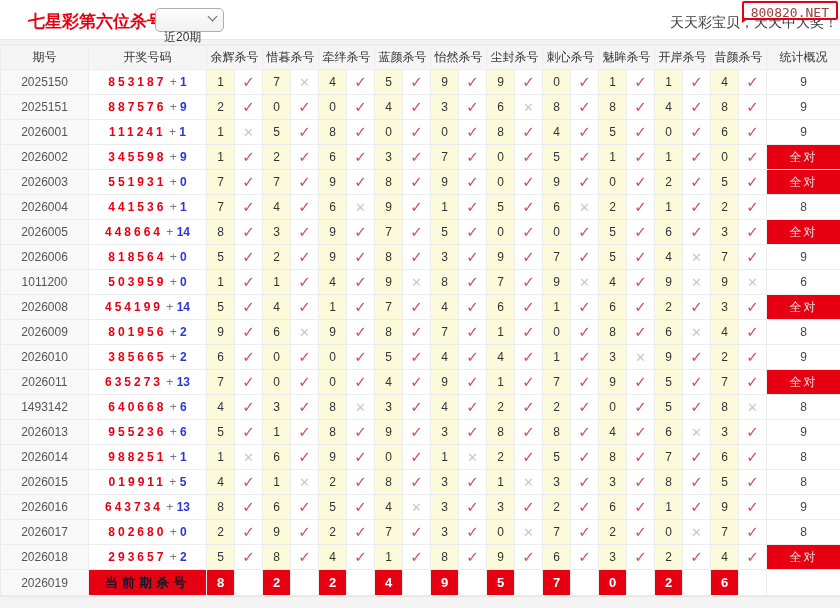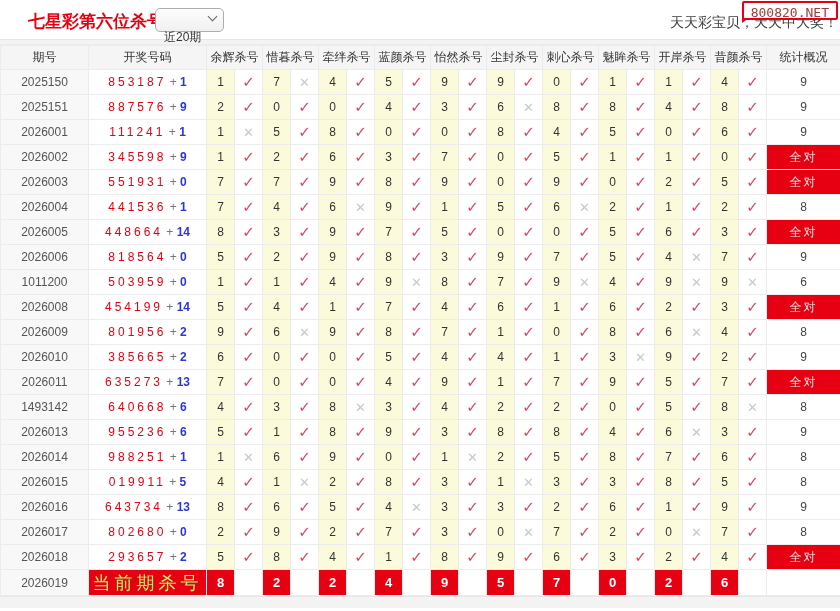--- a/index.html
+++ b/index.html
@@ -23,29 +23,29 @@
                  border-left:7px solid #e60012; border-bottom:5px solid transparent; }
   .divider { height:6px; background:#f3f3f3; border-top:1px solid #e7e7e7; border-bottom:1px solid #ececec; }
 
   
   table { border-collapse:collapse; table-layout:fixed; width:840px; }
   th, td { border:1px solid #ececec; text-align:center; vertical-align:middle;
            font-size:12px; overflow:hidden; white-space:nowrap; }
   thead th { height:24px; background:#f5f5f5; color:#333; font-weight:normal; }
   tbody td { height:25px; }
   td.period { background:#f8f8f8; color:#555;margin-top:44px; }
-  td.nums .nmain { color:#e60012; letter-spacing:3px; font-weight:normal; }
+  td.nums .nmain { color:#e60012; letter-spacing:3px; font-weight:bold; }
   td.nums .plus  { color:#777; }
   td.nums .nextra{ color:#2d36d9; font-weight:bold; }
   td.kv { background:#fbfbdc; color:#333; }
   td.km.hit  { color:#d5465c; font-size:15px; font-weight:bold; }
   td.km.miss { color:#c4c9d1; font-size:13px; font-weight:bold; }
   td.stat { color:#444; }
   td.stat.all { background:#e60012; color:#e5e5e5; font-weight:normal; letter-spacing:2px; }
-  tr.cur td.cur-label { background:#e60012; color:#bef264; font-weight:normal; font-size:18px; letter-spacing:4px; }
+  tr.cur td.cur-label { background:#e60012; color:#0f172a; font-weight:bold; font-size:13px; letter-spacing:4px; }
   tr.cur td.cur-num   { background:#e60012; color:#fff; font-weight:bold; font-size:13px; }
   tr.cur td { height:26px; }
   .bottomstrip { height:12px; background:#f3f3f3; border-top:1px solid #e7e7e7; }
 </style>
 </head>
 <body>
 
 <div class="page">
   <div class="titlebar">
     <span class="title">七星彩第六位杀号</span>

